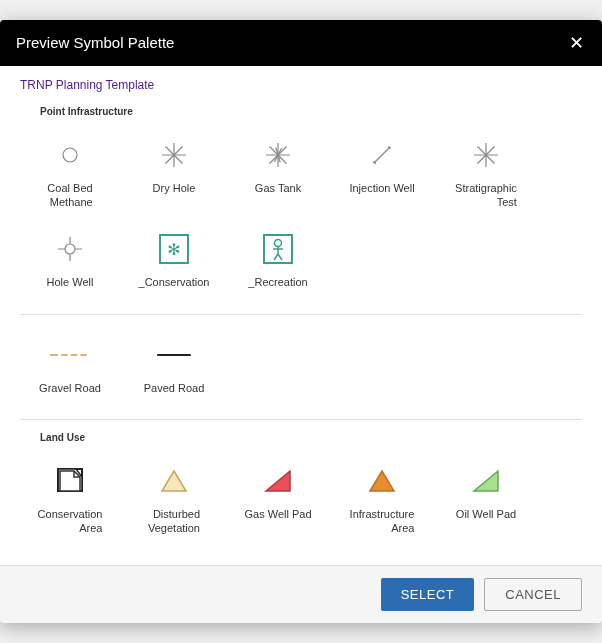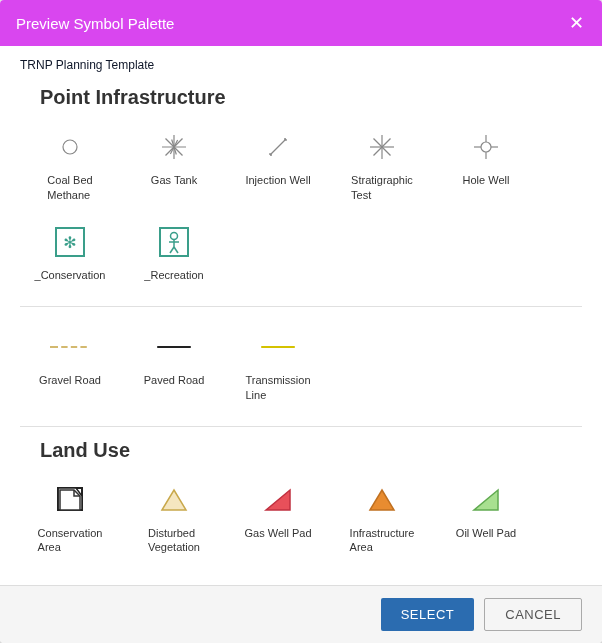--- a/index.html
+++ b/index.html
@@ -7,21 +7,21 @@
     .dialog {
       width: 602px;
       background: #fff;
       border-radius: 4px;
       box-shadow: 0 4px 20px rgba(0,0,0,0.3);
       overflow: hidden;
       display: flex;
       flex-direction: column;
     }
     .dialog-header {
-      background: #d946ef;
+      background: #000000;
       color: #fff;
       padding: 14px 16px;
       display: flex;
       align-items: center;
       justify-content: space-between;
     }
     .dialog-header-title {
       font-size: 15px;
       font-weight: 500;
       color: #fff;
@@ -35,25 +35,25 @@
       line-height: 1;
       padding: 0 2px;
     }
     .dialog-body {
       padding: 12px 20px 16px;
       overflow-y: auto;
       flex: 1;
     }
     .template-label {
       font-size: 12px;
-      color: #0f172a;
+      color: #4c1d95;
       margin-bottom: 14px;
     }
     .section-title {
-      font-size: 20px;
+      font-size: 10px;
       font-weight: 600;
       color: #333;
       margin-bottom: 10px;
       padding-left: 20px;
     }
     .section-divider {
       border: none;
       border-top: 1px solid #e0e0e0;
       margin: 16px 0 12px;
     }
@@ -75,21 +75,21 @@
       width: 40px;
       height: 40px;
       display: flex;
       align-items: center;
       justify-content: center;
       margin-bottom: 6px;
     }
     .symbol-label {
       font-size: 11px;
       color: #333;
-      text-align: left;
+      text-align: right;
       line-height: 1.3;
     }
 
     .dialog-footer {
       background: #f5f5f5;
       border-top: 1px solid #ddd;
       padding: 12px 20px;
       display: flex;
       justify-content: flex-end;
       gap: 10px;
@@ -135,20 +135,31 @@
 
       <div class="symbol-item">
         <div class="symbol-icon">
           <svg width="32" height="32" viewBox="0 0 32 32">
             <circle cx="16" cy="16" r="7" fill="none" stroke="#888" stroke-width="1.2"></circle>
           </svg>
         </div>
         <span class="symbol-label">Coal Bed<br>Methane</span>
       </div>
 
+      <div class="symbol-item">
+        <div class="symbol-icon">
+          <svg width="32" height="32" viewBox="0 0 32 32">
+            <line x1="16" y1="4" x2="16" y2="28" stroke="#888" stroke-width="1.2"></line>
+            <line x1="4" y1="16" x2="28" y2="16" stroke="#888" stroke-width="1.2"></line>
+            <line x1="7.5" y1="7.5" x2="24.5" y2="24.5" stroke="#888" stroke-width="1.2"></line>
+            <line x1="24.5" y1="7.5" x2="7.5" y2="24.5" stroke="#888" stroke-width="1.2"></line>
+          </svg>
+        </div>
+        <span class="symbol-label">Dry Hole</span>
+      </div>
 
       <div class="symbol-item">
         <div class="symbol-icon">
           <svg width="32" height="32" viewBox="0 0 32 32">
             <line x1="16" y1="4" x2="16" y2="28" stroke="#888" stroke-width="1.2"></line>
             <line x1="4" y1="16" x2="28" y2="16" stroke="#888" stroke-width="1.2"></line>
             <line x1="7.5" y1="7.5" x2="24.5" y2="24.5" stroke="#888" stroke-width="1.2"></line>
             <line x1="24.5" y1="7.5" x2="7.5" y2="24.5" stroke="#888" stroke-width="1.2"></line>
             <line x1="11" y1="10" x2="21" y2="22" stroke="#888" stroke-width="1.2" transform="rotate(22.5 16 16)"></line>
             <line x1="11" y1="10" x2="21" y2="22" stroke="#888" stroke-width="1.2" transform="rotate(67.5 16 16)"></line>
@@ -242,28 +253,20 @@
       <div class="symbol-item">
         <div class="symbol-icon">
           <svg width="50" height="16" viewBox="0 0 50 16">
             <line x1="4" y1="8" x2="46" y2="8" stroke="#222" stroke-width="2.5"></line>
           </svg>
         </div>
         <span class="symbol-label">Paved Road</span>
       </div>
 
 
-      <div class="symbol-item">
-        <div class="symbol-icon">
-          <svg width="50" height="16" viewBox="0 0 50 16">
-            <line x1="4" y1="8" x2="46" y2="8" stroke="#d4c200" stroke-width="2.5"></line>
-          </svg>
-        </div>
-        <span class="symbol-label">Transmission<br>Line</span>
-      </div>
     </div>
 
     <hr class="section-divider">
 
     <div class="section-title">Land Use</div>
     <div class="symbol-grid">
 
       <div class="symbol-item">
         <div class="symbol-icon">
           <svg width="36" height="36" viewBox="0 0 36 36">

